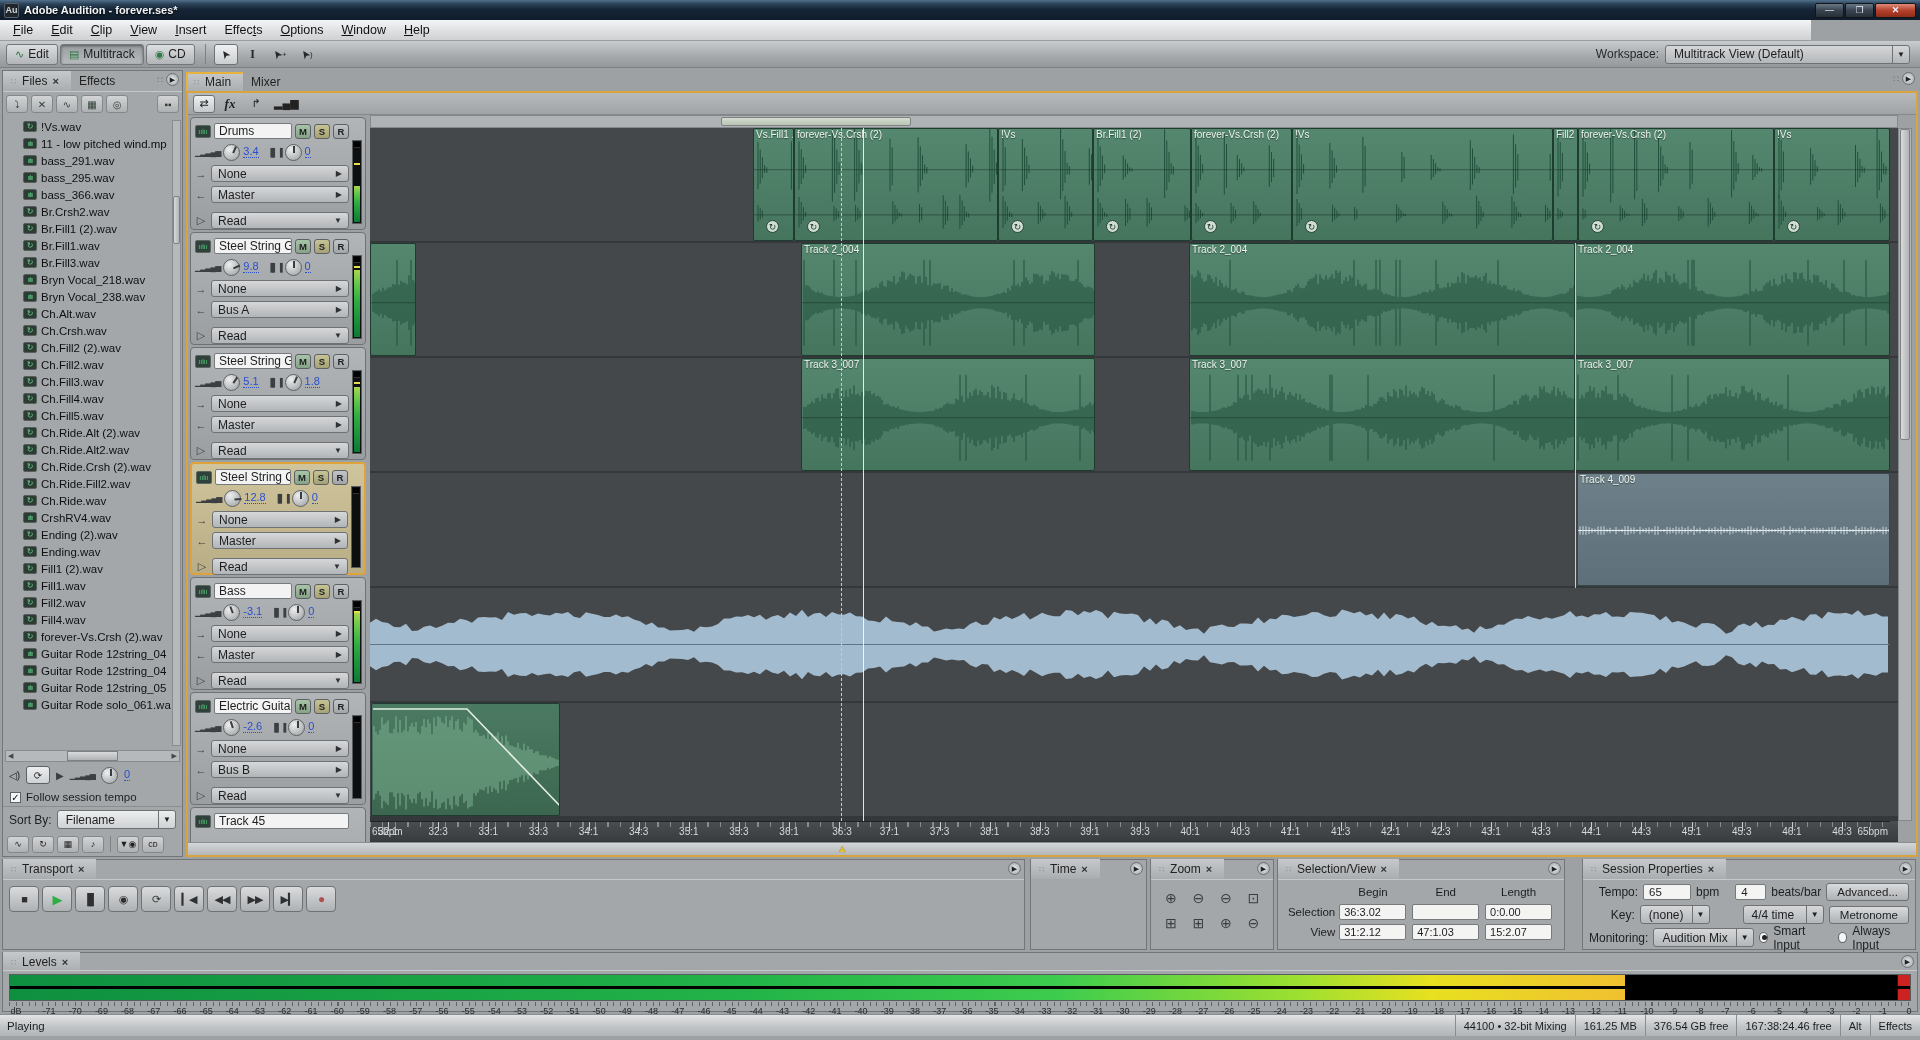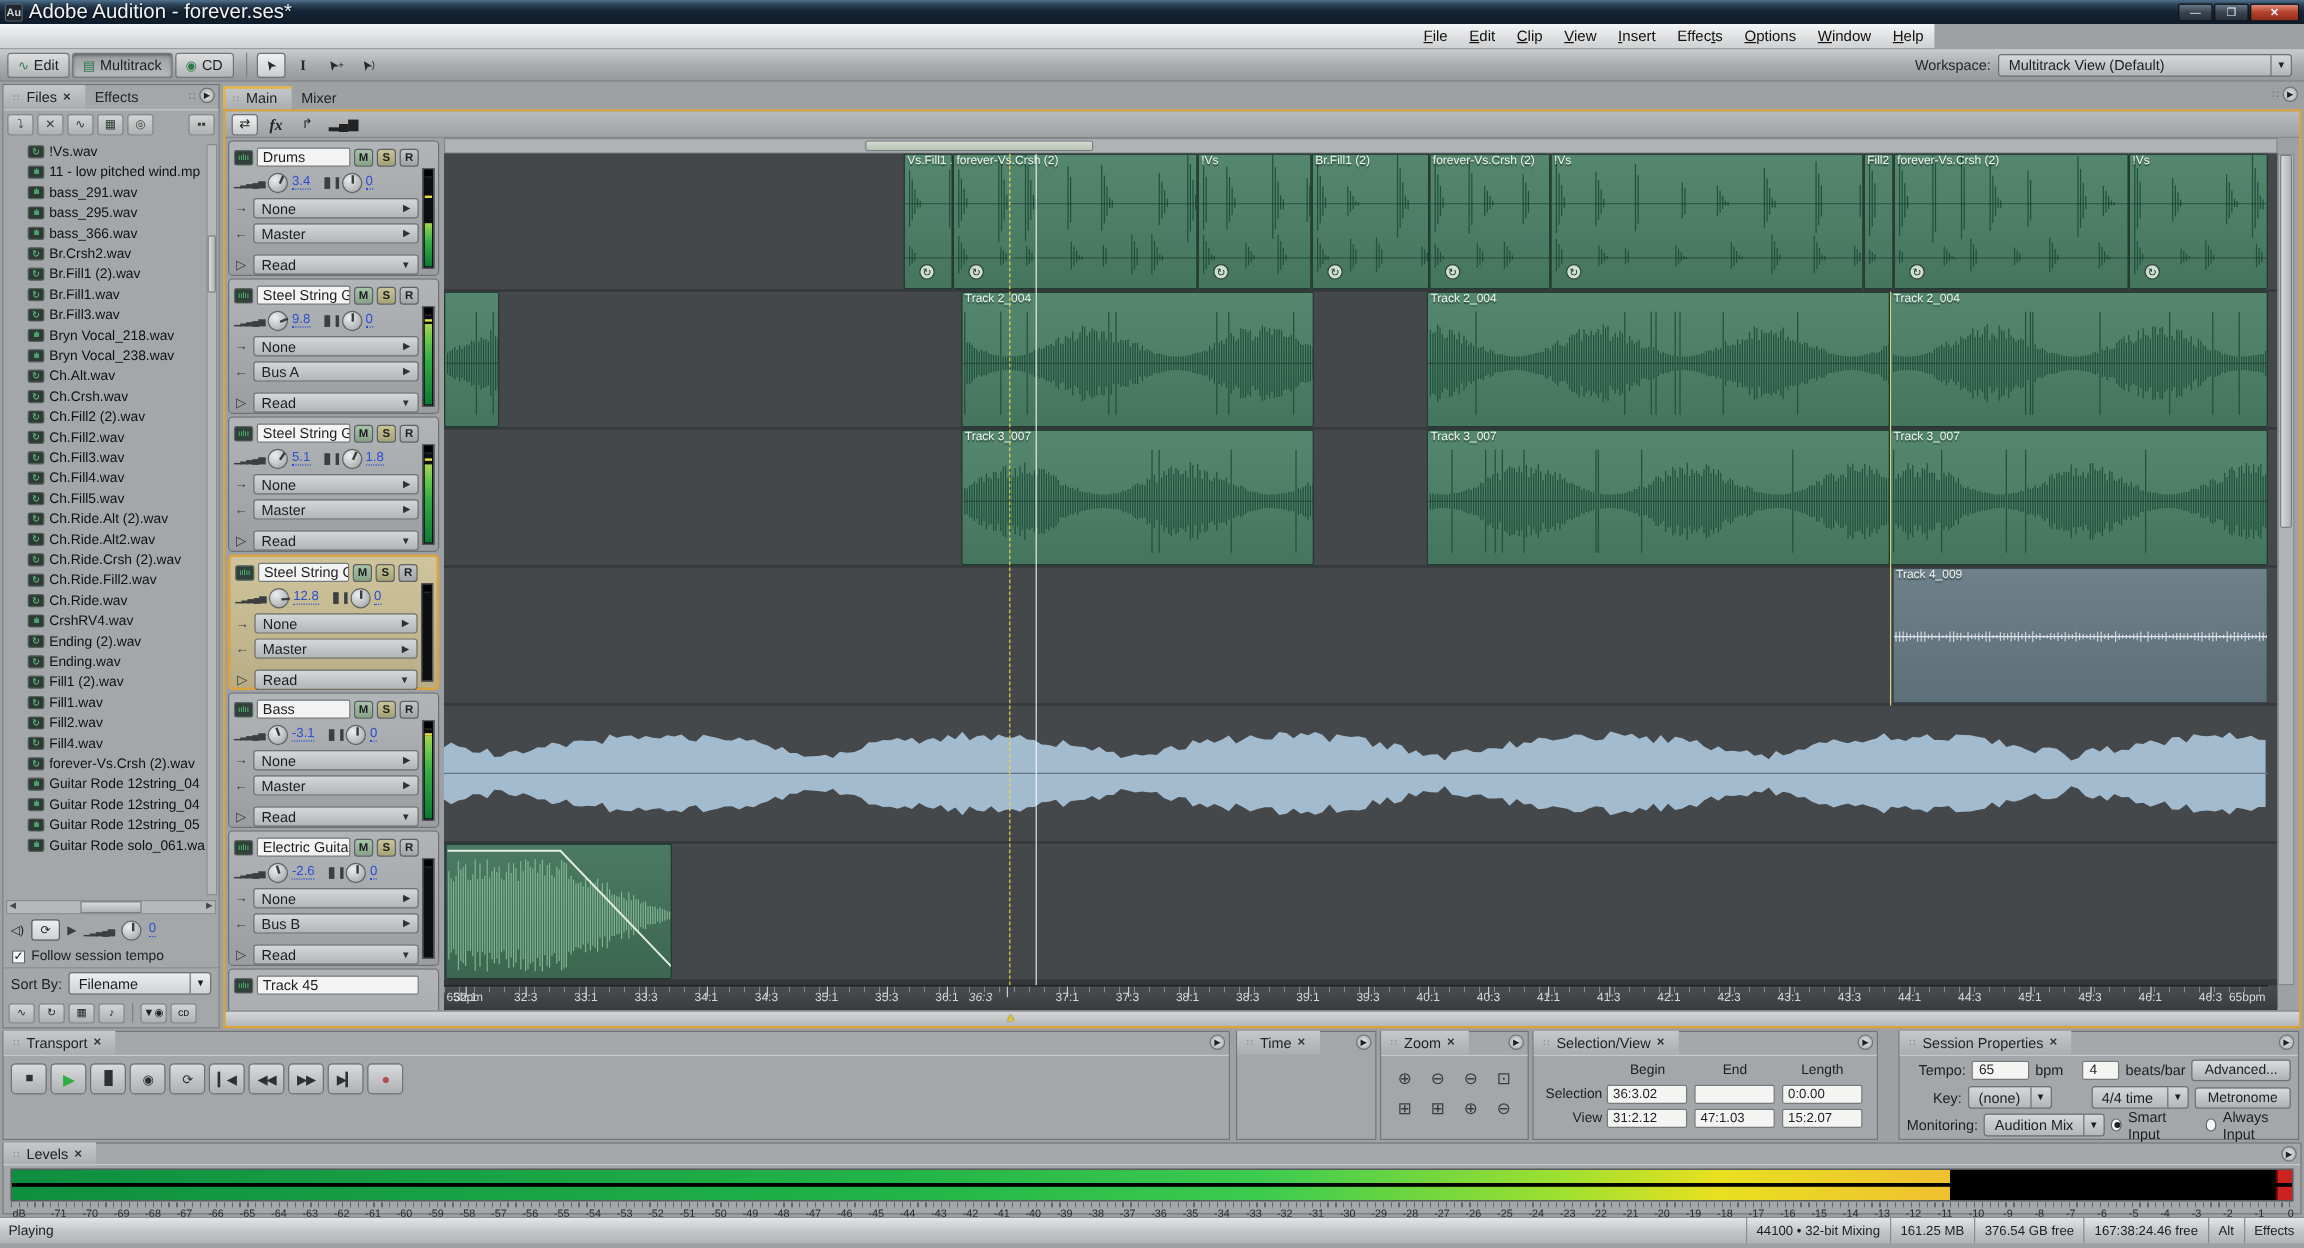--- a/index.html
+++ b/index.html
@@ -6,30 +6,30 @@
   html,body { width:1920px; height:1040px; overflow:hidden; }
   body { font-family:"Liberation Sans",sans-serif; background:#9ea1a3; position:relative; font-size:12px; color:#1c1e20; }
 
   
   #titlebar { position:absolute; left:0; top:0; width:1920px; height:20px;
     background:linear-gradient(180deg,#51708c 0%,#2b4258 18%,#17263а 45%,#152436 46%,#0f1c2b 100%);
     background:linear-gradient(180deg,#51708c 0%,#2b4258 20%,#152436 48%,#0f1c2b 100%);
     display:flex; align-items:center; color:#f2f4f6; }
   .app-ico { width:15px; height:15px; margin:0 5px 0 4px; background:#20262c; border:1px solid #55606a; color:#cfd6dc;
     font-size:9px; font-weight:bold; display:flex; align-items:center; justify-content:center; border-radius:2px; }
-  #titlebar .ttl { font-size:17px; text-shadow:0 1px 2px #000; }
+  #titlebar .ttl { font-size:11px; text-shadow:0 1px 2px #000;font-weight:bold; }
   .winbtns { margin-left:auto; display:flex; padding-right:4px; gap:1px; }
   .winbtn { width:29px; height:15px; border:1px solid #11151a; border-radius:2px;
     background:linear-gradient(#6a7886,#3a4450 48%,#273039); color:#eef; font-size:9px; line-height:13px; text-align:center; }
   .winbtn.close { width:41px; background:linear-gradient(#e08b7a,#b5422c 48%,#8f2c1a); font-weight:bold; }
 
   
-  #menubar { position:absolute; left:0; top:20px; width:1612px; height:21px;
+  #menubar { position:absolute; left:0; top:20px; width:1811px; height:21px;
     background:linear-gradient(#f4f5f6,#dcdee0 60%,#cfd1d3); border-bottom:1px solid #9a9da0;
-    display:flex; align-items:center; padding-left:20px;justify-content:flex-end; }
+    display:flex; align-items:center; padding-left:4px; }
   .menu-item { padding:2px 9px; font-size:12.5px; color:#111; }
   .menu-item u { text-decoration:underline; }
 
   
   #toolbar { position:absolute; left:0; top:41px; width:1920px; height:27px;
     background:linear-gradient(#c9ccce,#a8abad 55%,#95989a); border-bottom:1px solid #7e8183;
     display:flex; align-items:center; padding:0 6px; }
   .viewbtn { height:21px; display:flex; align-items:center; gap:4px; padding:0 8px; margin-right:2px;
     border:1px solid #74777a; border-radius:3px; background:linear-gradient(#dcdee0,#b2b5b7); font-size:12px; }
   .viewbtn.active { background:linear-gradient(#9a9d9f,#b8bbbd); box-shadow:inset 0 1px 3px rgba(0,0,0,.45); }
@@ -972,21 +972,21 @@
                 <span class="rlabel" style="left: 194.552px;">34:1</span>
                 <span class="rtick" style="left: 218.552px;"></span>
                 <span class="rlabel" style="left: 244.69px;">34:3</span>
                 <span class="rtick" style="left: 268.69px;"></span>
                 <span class="rlabel" style="left: 294.828px;">35:1</span>
                 <span class="rtick" style="left: 318.828px;"></span>
                 <span class="rlabel" style="left: 344.966px;">35:3</span>
                 <span class="rtick" style="left: 368.966px;"></span>
                 <span class="rlabel" style="left: 395.103px;">36:1</span>
                 <span class="rtick" style="left: 419.103px;"></span>
-                <span class="rlabel" style="left: 423px; font-style: italic;">36:3</span>
+                <span class="rlabel" style="left: 448px;">36:3</span>
                 <span class="rtick" style="left: 469.241px;"></span>
                 <span class="rlabel" style="left: 495.379px;">37:1</span>
                 <span class="rtick" style="left: 519.379px;"></span>
                 <span class="rlabel" style="left: 545.517px;">37:3</span>
                 <span class="rtick" style="left: 569.517px;"></span>
                 <span class="rlabel" style="left: 595.655px;">38:1</span>
                 <span class="rtick" style="left: 619.655px;"></span>
                 <span class="rlabel" style="left: 645.793px;">38:3</span>
                 <span class="rtick" style="left: 669.793px;"></span>
                 <span class="rlabel" style="left: 695.931px;">39:1</span>

